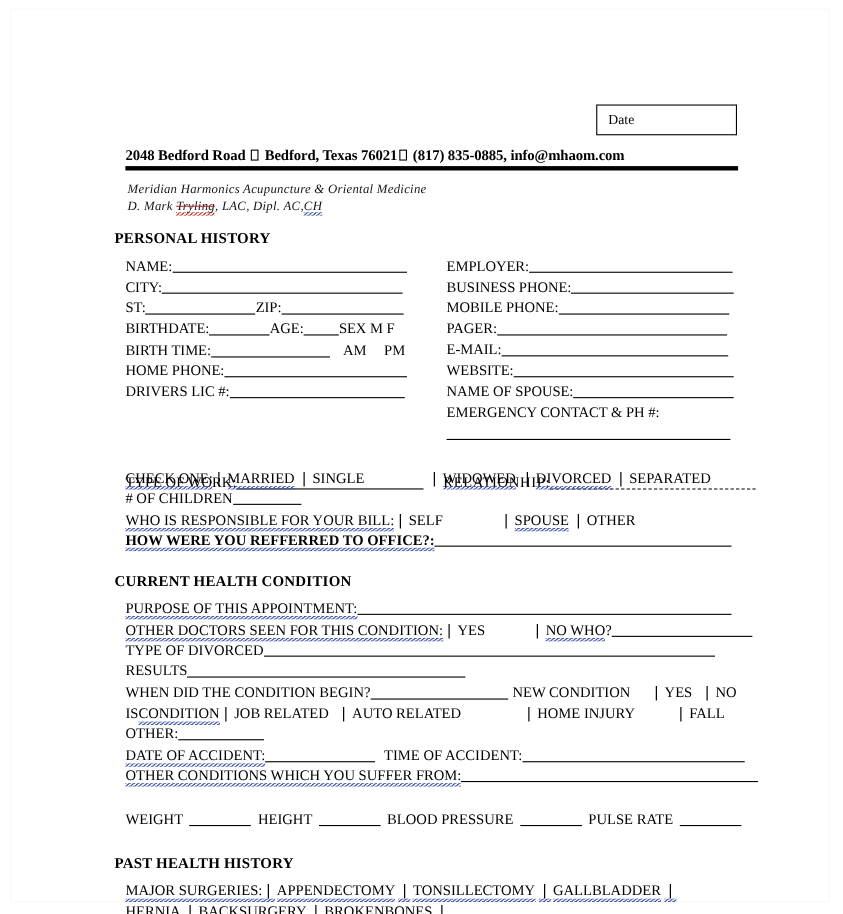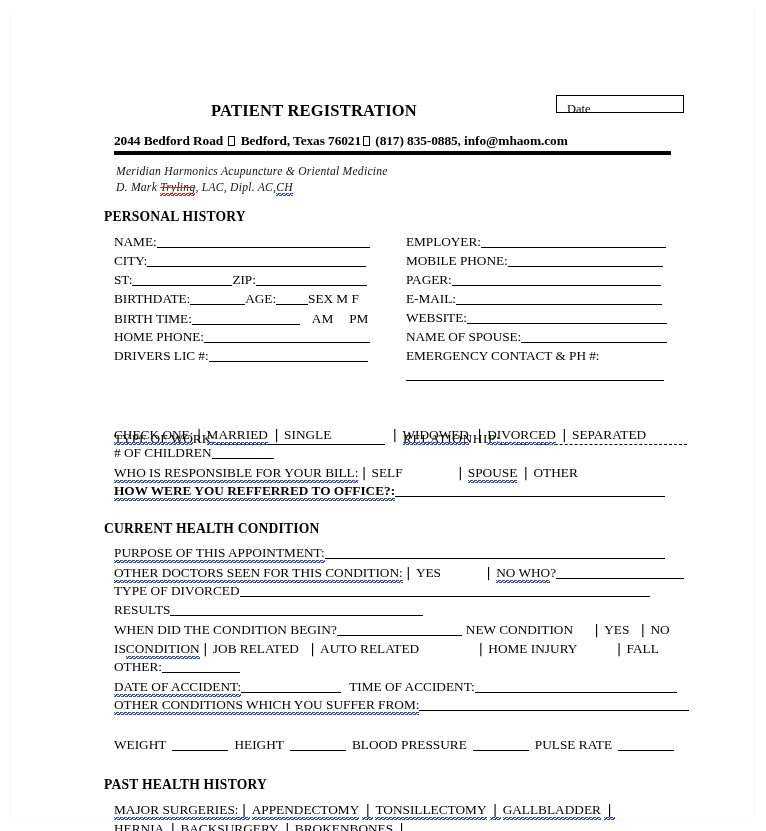--- a/index.html
+++ b/index.html
@@ -46,24 +46,24 @@
     font-size: 16.5px;
     letter-spacing: 0.2px;
     text-align: center;
     width: 420px;
     position: absolute;
     left: 0;
     top: 12px;
   }
   .date-box {
     position: absolute;
-    left: 452px;
+    left: 438px;
     top: 6px;
     width: 128px;
-    height: 18px;
+    height: 28px;
     border: 1.6px solid #000;
     box-sizing: border-box;
     font-family: Liberation Serif, serif;
   }
   .date-box span {
     position: absolute;
     left: 10px;
     top: 6px;
     font-size: 12.5px;
   }
@@ -197,28 +197,27 @@
   .block-lines { margin-top: 8px; }
   .spacer-14 { height: 14px; }
 </style>
 </head>
 <body>
 
 <div id="page-sheet">
   <div id="content">
 
     <div class="hdr-title-row">
-      <div class="doc-title">PATIENT REGISTRATION</div>
       <div class="date-box">
         <span>Date</span>
       </div>
     </div>
 
     <div class="addr-line">
-      <span>2044 Bedford Road</span>
+      <span>2048 Bedford Road</span>
       <span class="missing-glyph"></span>
       <span>Bedford, Texas 76021</span><span class="missing-glyph"></span>
       <span>(817) 835-0885, info@mhaom.com</span>
     </div>
 
     <div class="thick-rule"></div>
 
     <div class="clinic-block">
       <div class="ln">Meridian Harmonics Acupuncture &amp; Oriental Medicine</div>
       <div class="ln">
@@ -252,20 +251,23 @@
         <div class="form-line">
           <span class="lbl">DRIVERS LIC #:</span><span class="rule" style="width:159px;"></span>
         </div>
       </div>
 
       <div class="col-right">
         <div class="form-line">
           <span class="lbl">EMPLOYER:</span><span class="rule" style="width:185px;"></span>
         </div>
         <div class="form-line">
+          <span class="lbl">BUSINESS PHONE:</span><span class="rule" style="width:148px;"></span>
+        </div>
+        <div class="form-line">
           <span class="lbl">MOBILE PHONE:</span><span class="rule" style="width:155px;"></span>
         </div>
         <div class="form-line">
           <span class="lbl">PAGER:</span><span class="rule" style="width:209px;"></span>
         </div>
         <div class="form-line">
           <span class="lbl">E-MAIL:</span><span class="rule" style="width:206px;"></span>
         </div>
         <div class="form-line">
           <span class="lbl">WEBSITE:</span><span class="rule" style="width:200px;"></span>

